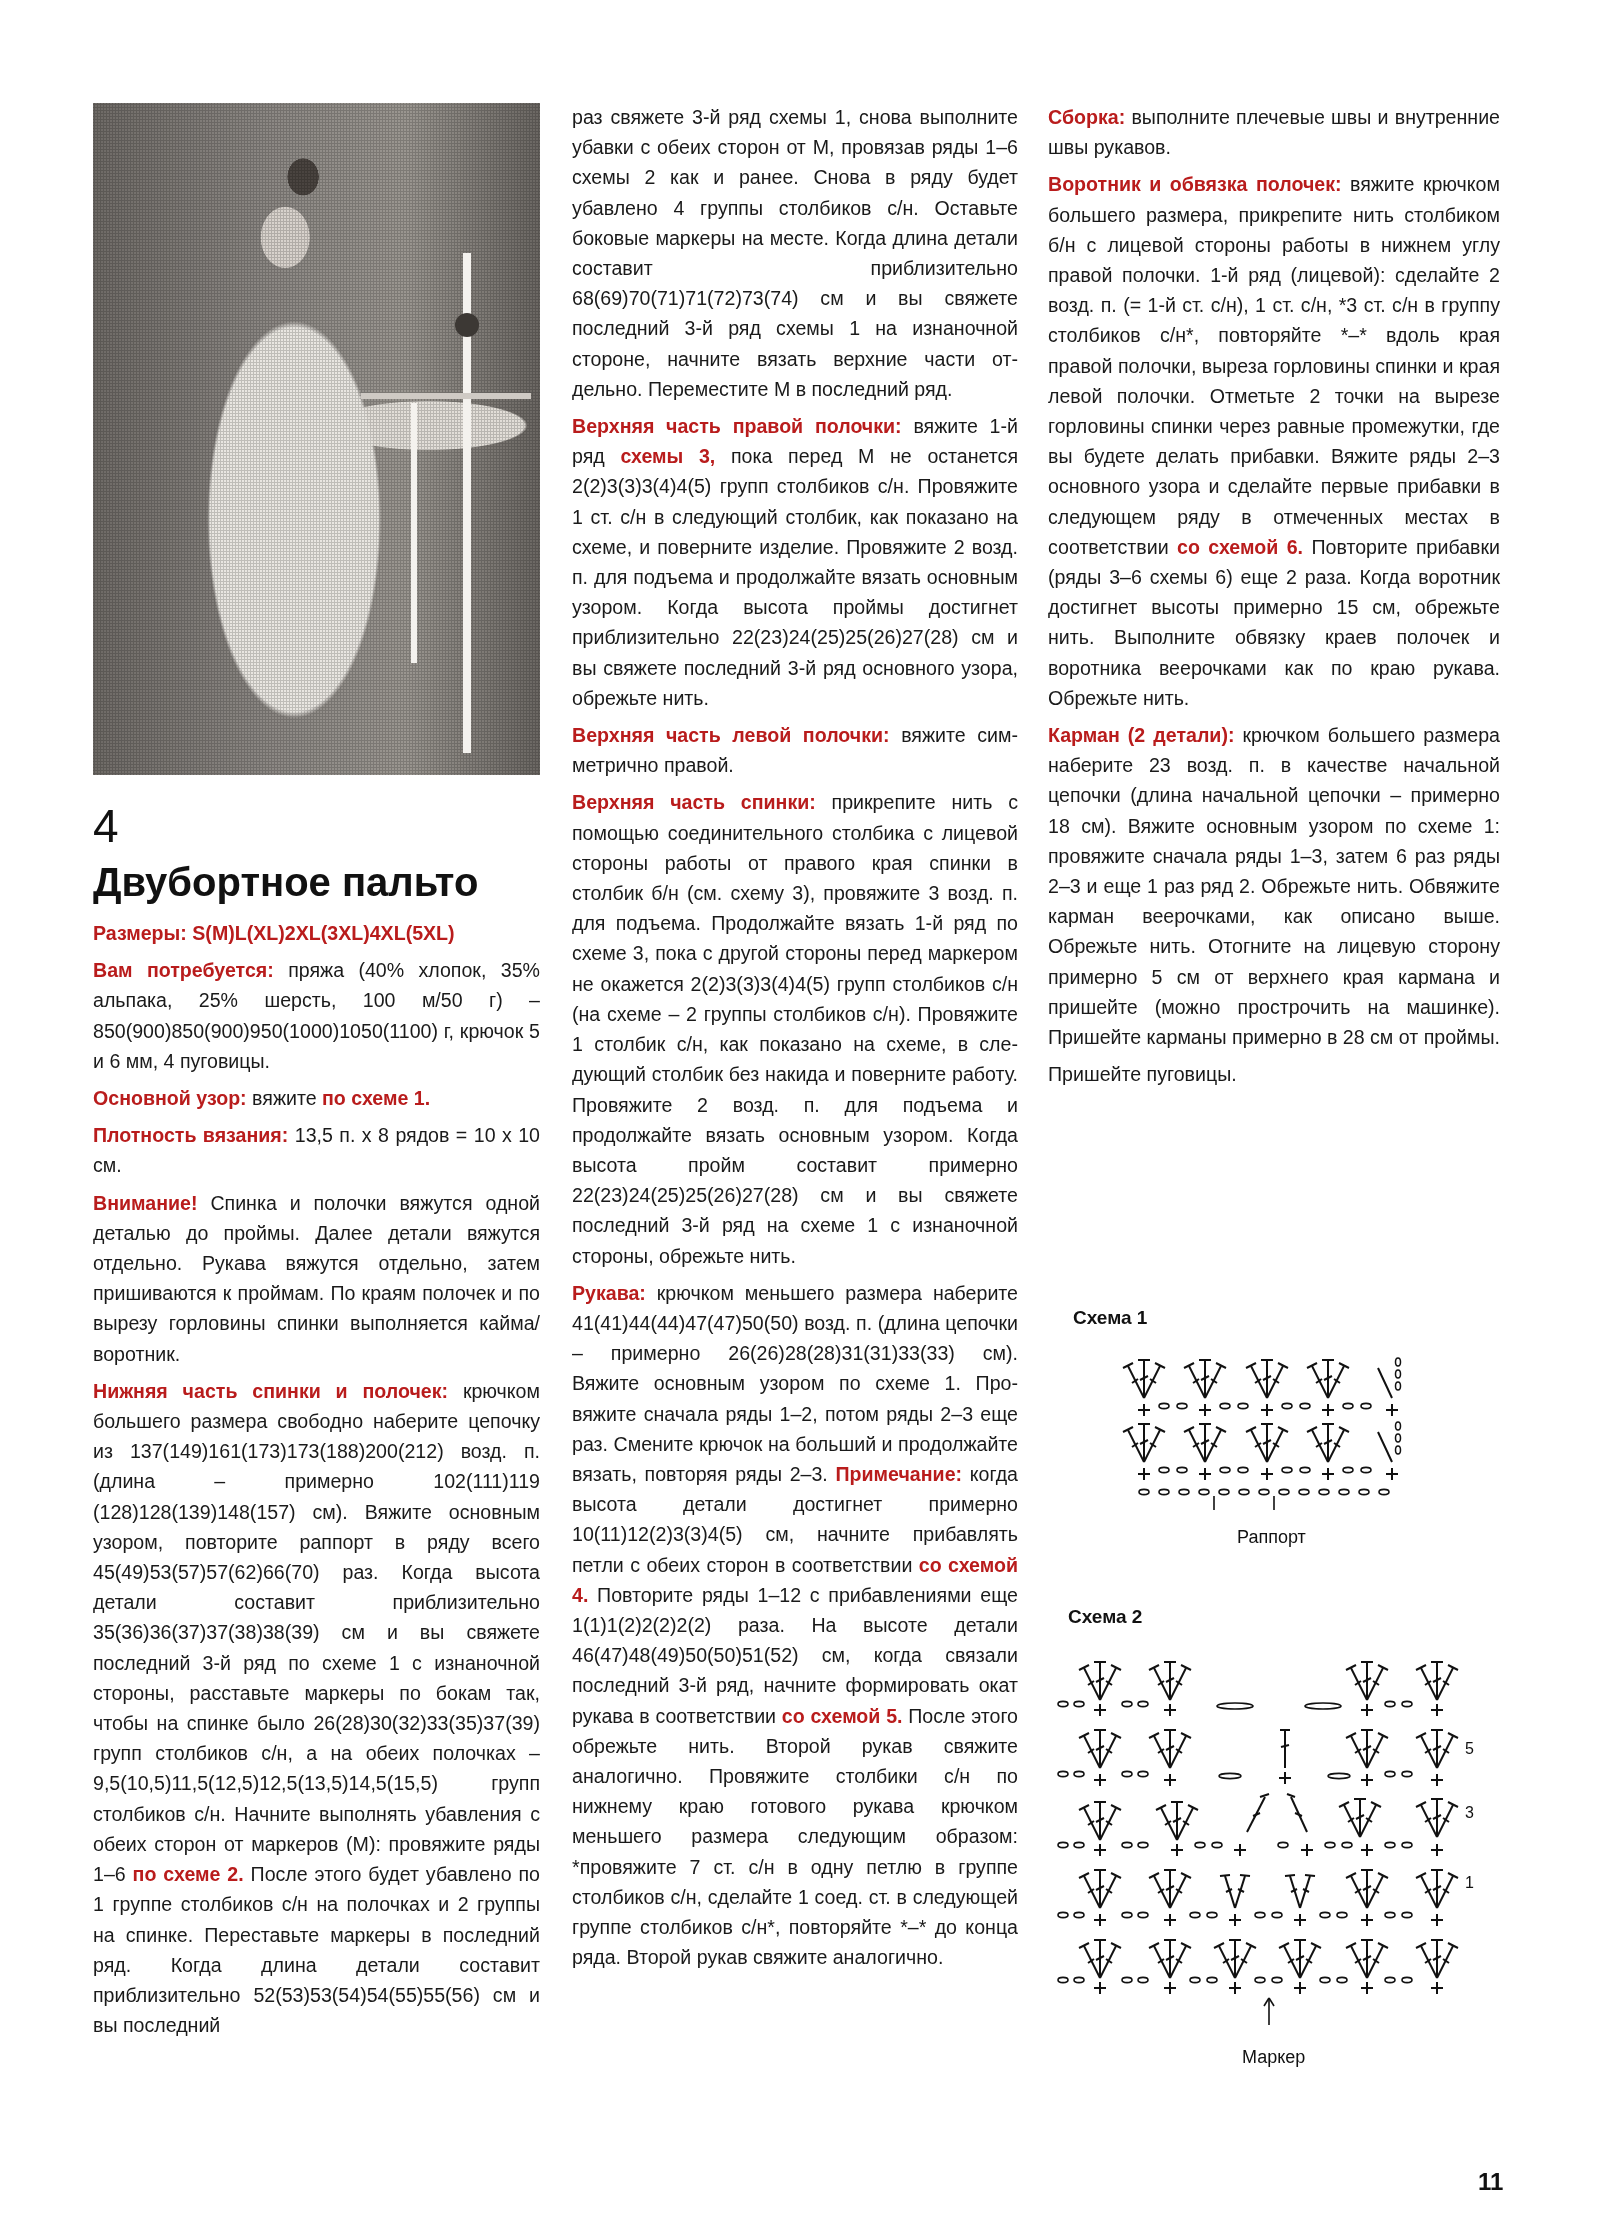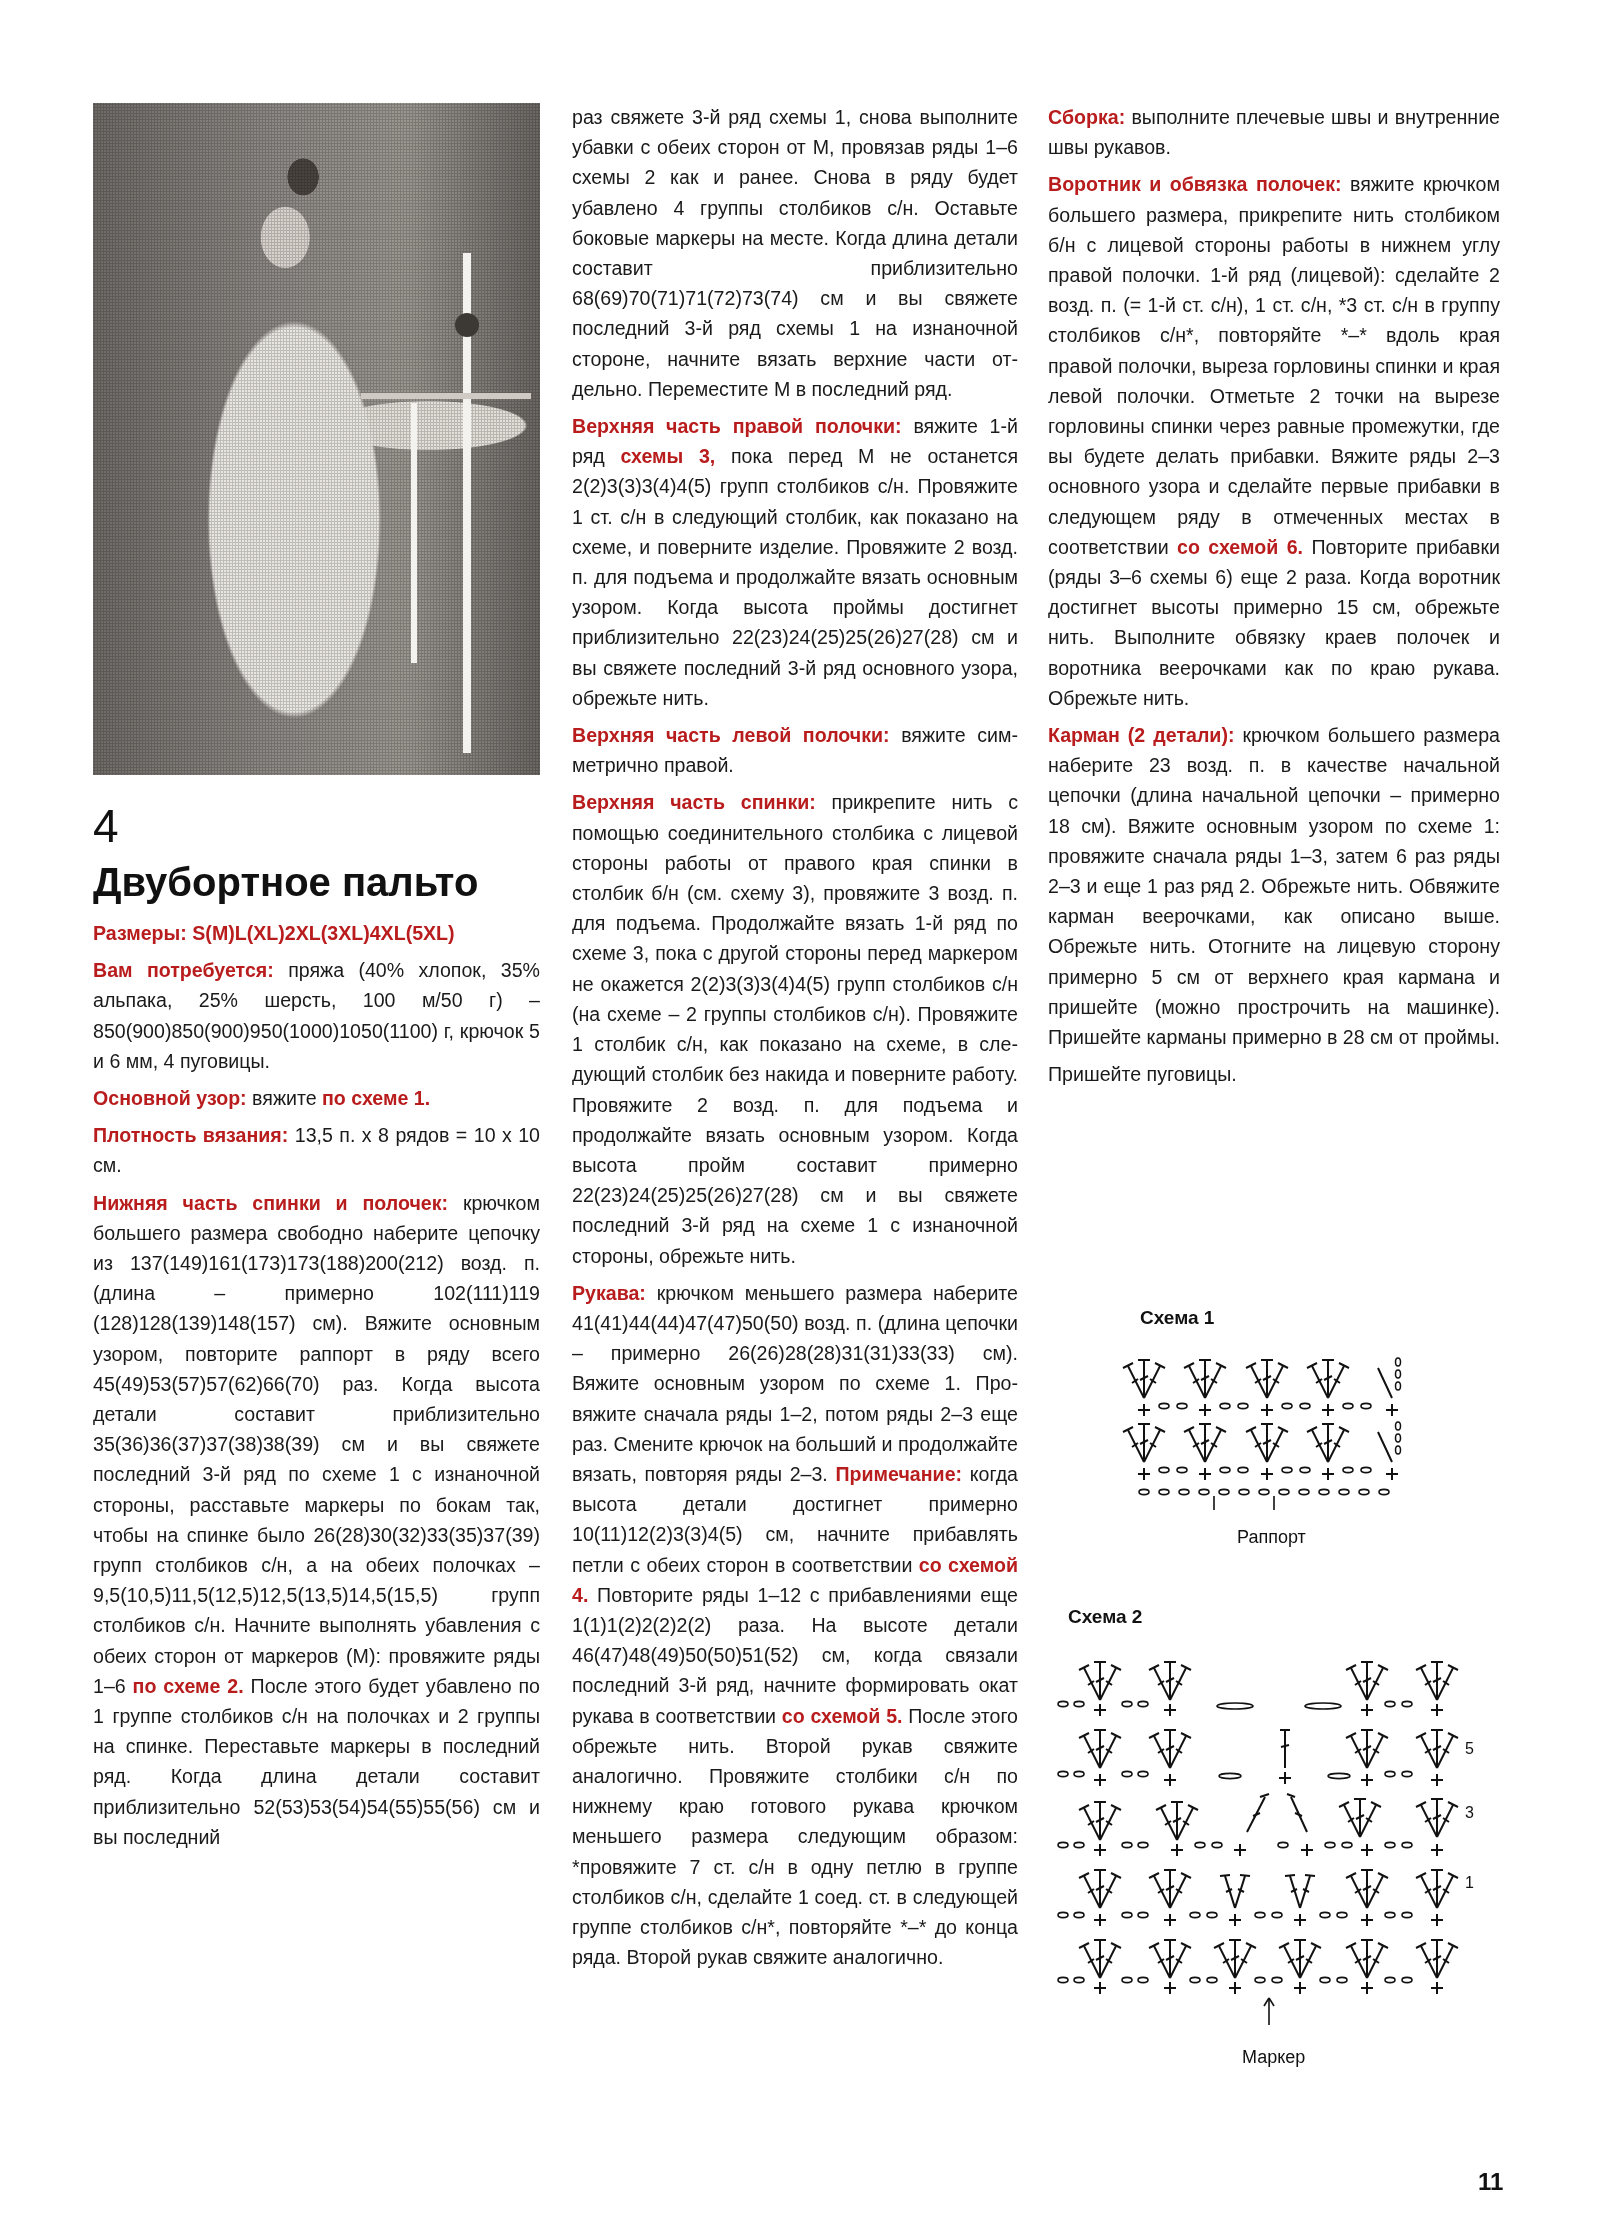--- a/index.html
+++ b/index.html
@@ -52,39 +52,40 @@
 </div>
 
 <div id="pattern-number">4</div>
 <h1 id="pattern-title">Двубортное пальто</h1>
 
 <div id="col-left" class="col">
   <p><b>Размеры:</b> <b>S(M)L(XL)2XL(3XL)4XL(5XL)</b></p>
   <p><b>Вам потребуется:</b><span> пряжа (40% хлопок, 35% альпака, 25% шерсть, 100 м/50 г) – 850(900)850(900)950(1000)1050(1100) г, крю­чок 5 и 6 мм, 4 пуговицы.</span></p>
   <p><b>Основной узор:</b><span> вяжите </span><b>по схеме 1.</b></p>
   <p><b>Плотность вязания:</b><span> 13,5 п. х 8 рядов = 10 х 10 см.</span></p>
+  <p><b>Внимание!</b><span> Спинка и полочки вяжутся одной деталью до проймы. Далее детали вяжутся отдельно. Рукава вяжутся отдельно, затем пришиваются к проймам. По краям полочек и по вырезу горловины спинки выполняет­ся кайма/воротник.</span></p>
   <p><b>Нижняя часть спинки и полочек:</b><span> крючком большего размера свободно наберите цепочку из 137(149)161(173)173(188)200(212) возд. п. (длина – примерно 102(111)119 (128)128(139)148(157) см). Вяжите основ­ным узором, повторите раппорт в ряду всего 45(49)53(57)57(62)66(70) раз. Ког­да высота детали составит приблизи­тельно 35(36)36(37)37(38)38(39) см и вы свяжете последний 3-й ряд по схе­ме 1 с изнаночной стороны, рас­ставьте маркеры по бокам так, чтобы на спинке было 26(28)30(32)33(35)37(39) групп столбиков с/н, а на обеих полочках – 9,5(10,5)11,5(12,5)12,5(13,5)14,5(15,5) групп стол­биков с/н. Начните выполнять убавления с обеих сторон от маркеров (М): провя­жите ряды 1–6 </span><b>по схеме 2.</b><span> После этого бу­дет убавлено по 1 группе столбиков с/н на полочках и 2 группы на спинке. Пере­ставьте маркеры в последний ряд. Когда длина детали составит приблизительно 52(53)53(54)54(55)55(56) см и вы последний</span></p>
 </div>
 
 <div id="col-mid" class="col">
   <p>раз свяжете 3-й ряд схемы 1, снова выпол­ните убавки с обеих сторон от М, провя­зав ряды 1–6 схемы 2 как и ранее. Снова в ряду будет убавлено 4 группы столбиков с/н. Оставьте боковые маркеры на месте. Когда длина детали составит приблизитель­но 68(69)70(71)71(72)73(74) см и вы свяжете последний 3-й ряд схемы 1 на изнаночной стороне, начните вязать верхние части от­дельно. Переместите М в последний ряд.</p>
   <p><b>Верхняя часть правой полочки:</b><span> вяжите 1-й ряд </span><b>схемы 3,</b><span> пока перед М не останется 2(2)3(3)3(4)4(5) групп столбиков с/н. Про­вяжите 1 ст. с/н в следующий столбик, как показано на схеме, и поверните изделие. Провяжите 2 возд. п. для подъема и про­должайте вязать основным узором. Когда высота проймы достигнет приблизитель­но 22(23)24(25)25(26)27(28) см и вы свя­жете последний 3-й ряд основного узора, обрежьте нить.</span></p>
   <p><b>Верхняя часть левой полочки:</b><span> вяжите сим­метрично правой.</span></p>
   <p><b>Верхняя часть спинки:</b><span> прикрепите нить с помощью соединительного столбика с лицевой стороны работы от правого края спинки в столбик б/н (см. схему 3), провя­жите 3 возд. п. для подъема. Продолжайте вязать 1-й ряд по схеме 3, пока с другой стороны перед маркером не окажется 2(2)3(3)3(4)4(5) групп столбиков с/н (на схе­ме – 2 группы столбиков с/н). Провяжите 1 столбик с/н, как показано на схеме, в сле­дующий столбик без накида и поверните работу. Провяжите 2 возд. п. для подъема и продолжайте вязать основным узором. Когда высота пройм составит примерно 22(23)24(25)25(26)27(28) см и вы свяжете последний 3-й ряд на схеме 1 с изнаночной стороны, обрежьте нить.</span></p>
   <p><b>Рукава:</b><span> крючком меньшего размера набери­те 41(41)44(44)47(47)50(50) возд. п. (длина це­почки – примерно 26(26)28(28)31(31)33(33) см). Вяжите основным узором по схеме 1. Про­вяжите сначала ряды 1–2, потом ряды 2–3 еще раз. Смените крючок на больший и про­должайте вязать, повторяя ряды 2–3. </span><b>При­мечание:</b><span> когда высота детали достигнет примерно 10(11)12(2)3(3)4(5) см, начните при­бавлять петли с обеих сторон в соответствии </span><b>со схемой 4.</b><span> Повторите ряды 1–12 с прибав­лениями еще 1(1)1(2)2(2)2(2) раза. На высо­те детали 46(47)48(49)50(50)51(52) см, когда связали последний 3-й ряд, начните форми­ровать окат рукава в соответствии </span><b>со схе­мой 5.</b><span> После этого обрежьте нить. Второй рукав свяжите аналогично. Провяжите стол­бики с/н по нижнему краю готового рукава крючком меньшего размера следующим образом: *провяжите 7 ст. с/н в одну петлю в группе столбиков с/н, сделайте 1 соед. ст. в следующей группе столбиков с/н*, повто­ряйте *–* до конца ряда. Второй рукав свя­жите аналогично.</span></p>
 </div>
 
 <div id="col-right" class="col">
   <p><b>Сборка:</b><span> выполните плечевые швы и вну­тренние швы рукавов.</span></p>
   <p><b>Воротник и обвязка полочек:</b><span> вяжите крюч­ком большего размера, прикрепите нить столбиком б/н с лицевой стороны рабо­ты в нижнем углу правой полочки. 1-й ряд (лицевой): сделайте 2 возд. п. (= 1-й ст. с/н), 1 ст. с/н, *3 ст. с/н в группу столбиков с/н*, повторяйте *–* вдоль края правой полочки, выреза горловины спинки и края левой по­лочки. Отметьте 2 точки на вырезе горлови­ны спинки через равные промежутки, где вы будете делать прибавки. Вяжите ряды 2–3 основного узора и сделайте первые прибавки в следующем ряду в отмеченных местах в соответствии </span><b>со схемой 6.</b><span> По­вторите прибавки (ряды 3–6 схемы 6) еще 2 раза. Когда воротник достигнет высоты примерно 15 см, обрежьте нить. Выполните обвязку краев полочек и воротника веероч­ками как по краю рукава. Обрежьте нить.</span></p>
   <p><b>Карман (2 детали):</b><span> крючком большего размера наберите 23 возд. п. в качестве начальной цепочки (длина начальной це­почки – примерно 18 см). Вяжите основным узором по схеме 1: провяжите сначала ряды 1–3, затем 6 раз ряды 2–3 и еще 1 раз ряд 2. Обрежьте нить. Обвяжите карман веероч­ками, как описано выше. Обрежьте нить. Отогните на лицевую сторону примерно 5 см от верхнего края кармана и пришейте (можно прострочить на машинке). Пришей­те карманы примерно в 28 см от проймы.</span></p>
   <p>Пришейте пуговицы.</p>
 </div>
 
-<div class="scheme-label" style="left:1140px;top:1307px;text-align:center;">Схема 1</div>
+<div class="scheme-label" style="left:1073px;top:1307px;text-align:center;">Схема 1</div>
 <svg id="scheme1-svg" width="320" height="170" viewBox="0 0 320 170">
   <defs>
     <g id="fan3" stroke="#111" stroke-width="2" fill="none">
       <line x1="0" y1="0" x2="0" y2="-38"></line>
         <line x1="-6" y1="-38" x2="6" y2="-38"></line>
       <line x1="0" y1="0" x2="-16" y2="-32"></line>
         <line x1="-21" y1="-30" x2="-11" y2="-35"></line>
       <line x1="0" y1="0" x2="16" y2="-32"></line>
         <line x1="11" y1="-35" x2="21" y2="-30"></line>
       <line x1="-4" y1="-18" x2="4" y2="-22"></line>

